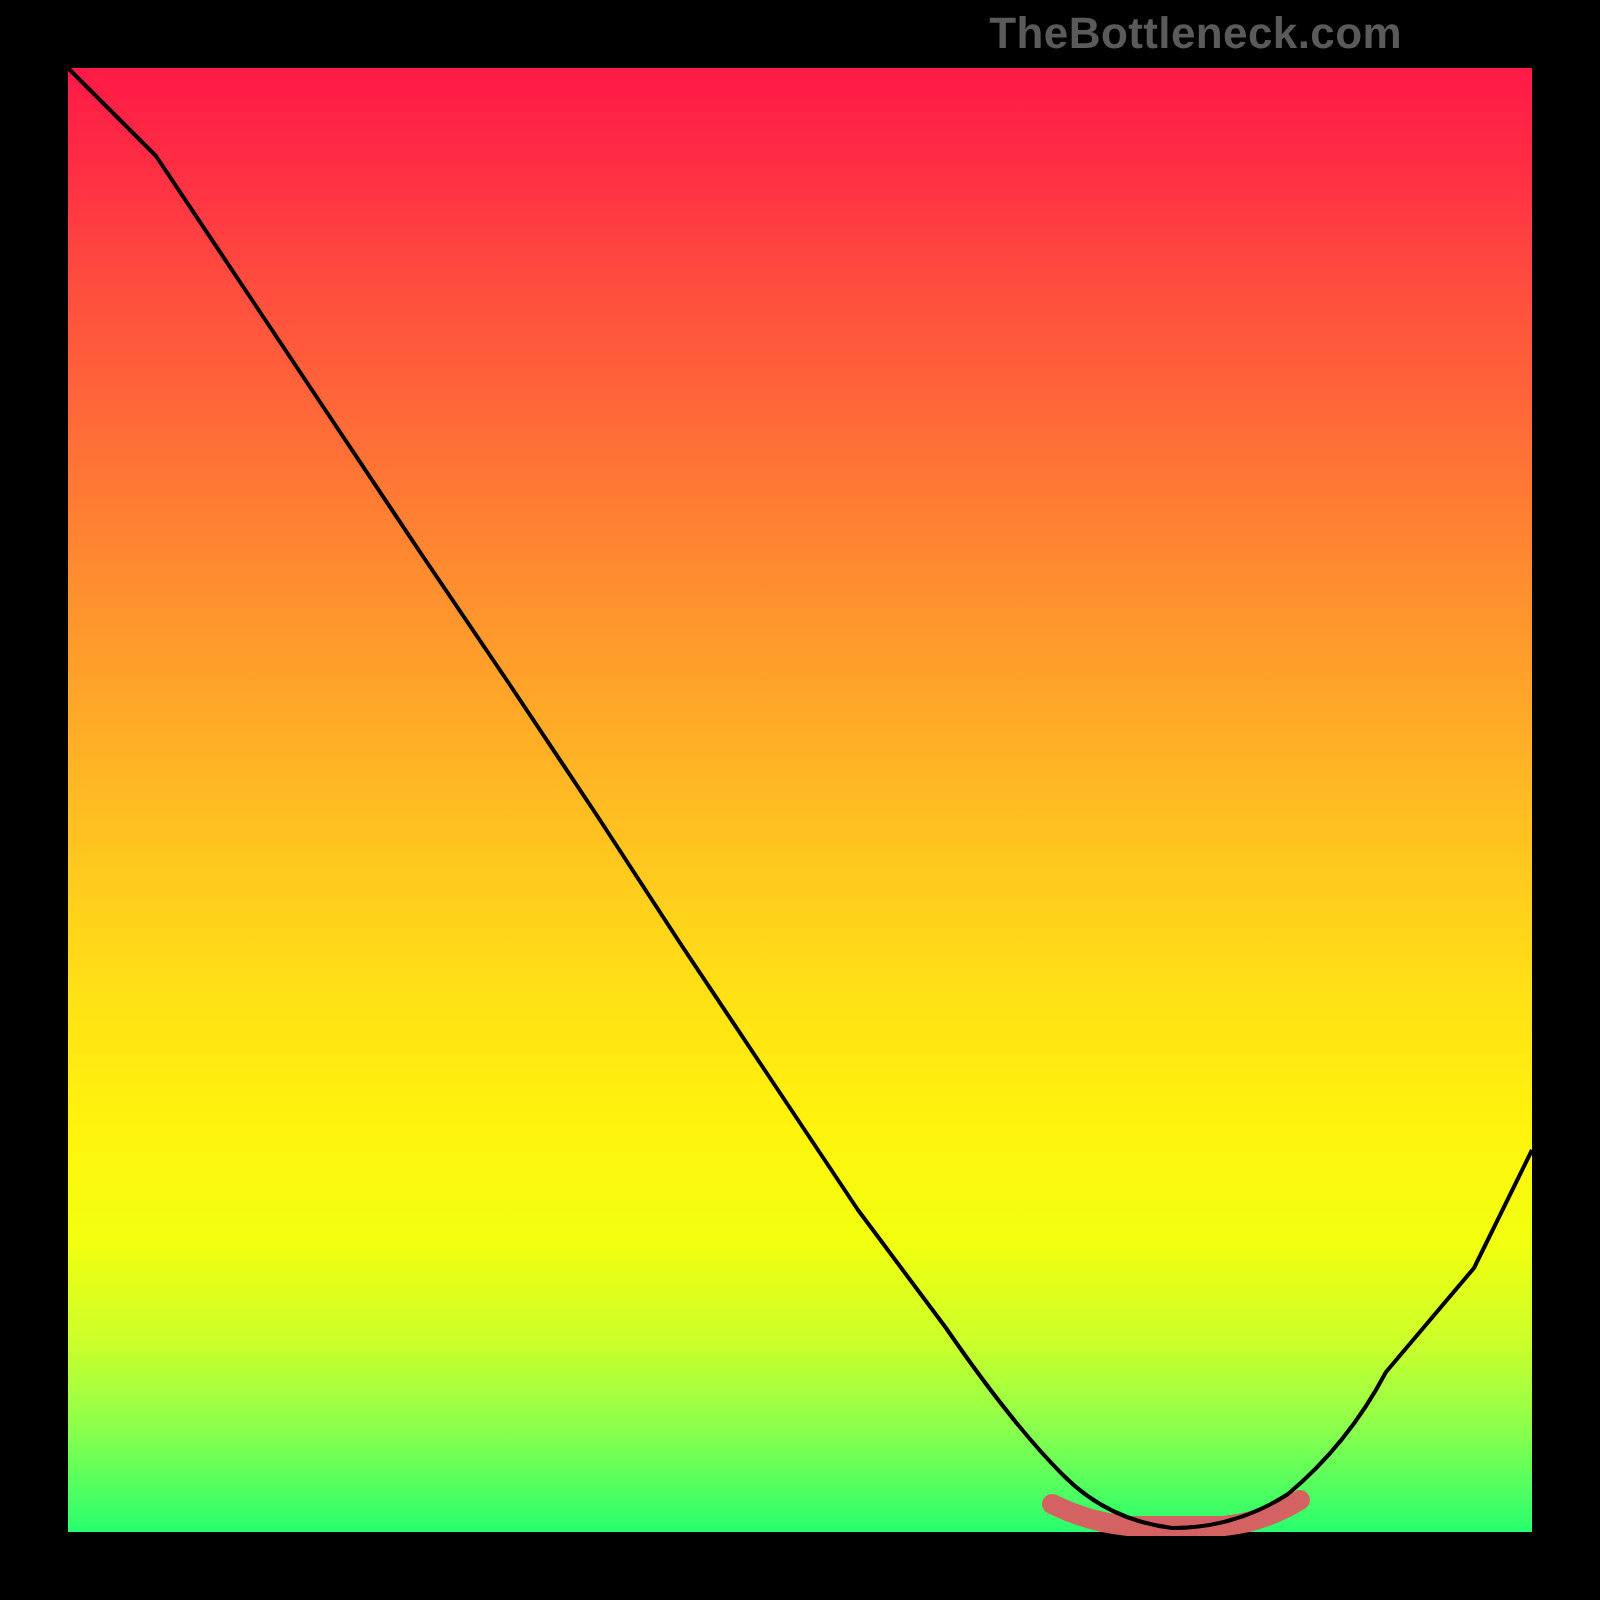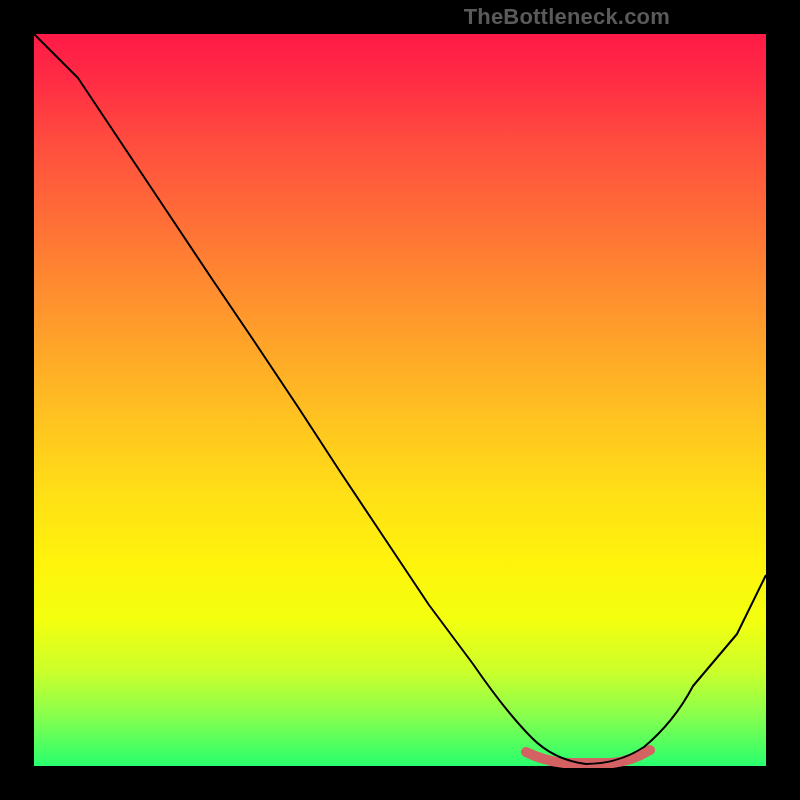--- a/index.html
+++ b/index.html
@@ -8,20 +8,21 @@
     width: 800px;
     height: 800px;
     background: #000;
     overflow: hidden;
     font-family: Arial, Helvetica, sans-serif;
   }
   .wrapper {
     position: relative;
     width: 680px;
     height: 800px;
+    padding-left: 31px;
   }
   .watermark {
     position: absolute;
     top: 4px;
     right: 10px;
     font-size: 22px;
     font-weight: 600;
     color: #5a5a5a;
     letter-spacing: 0.2px;
     z-index: 10;

